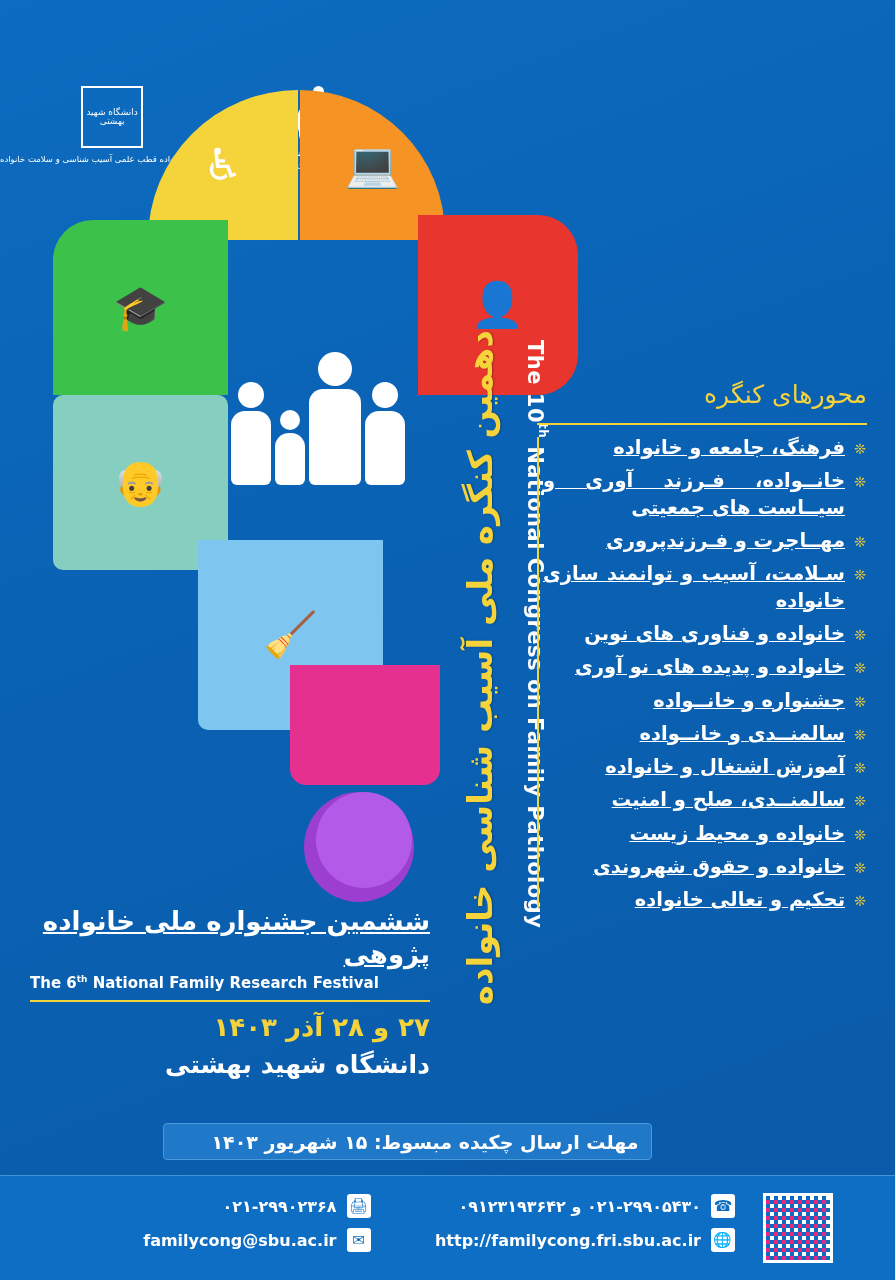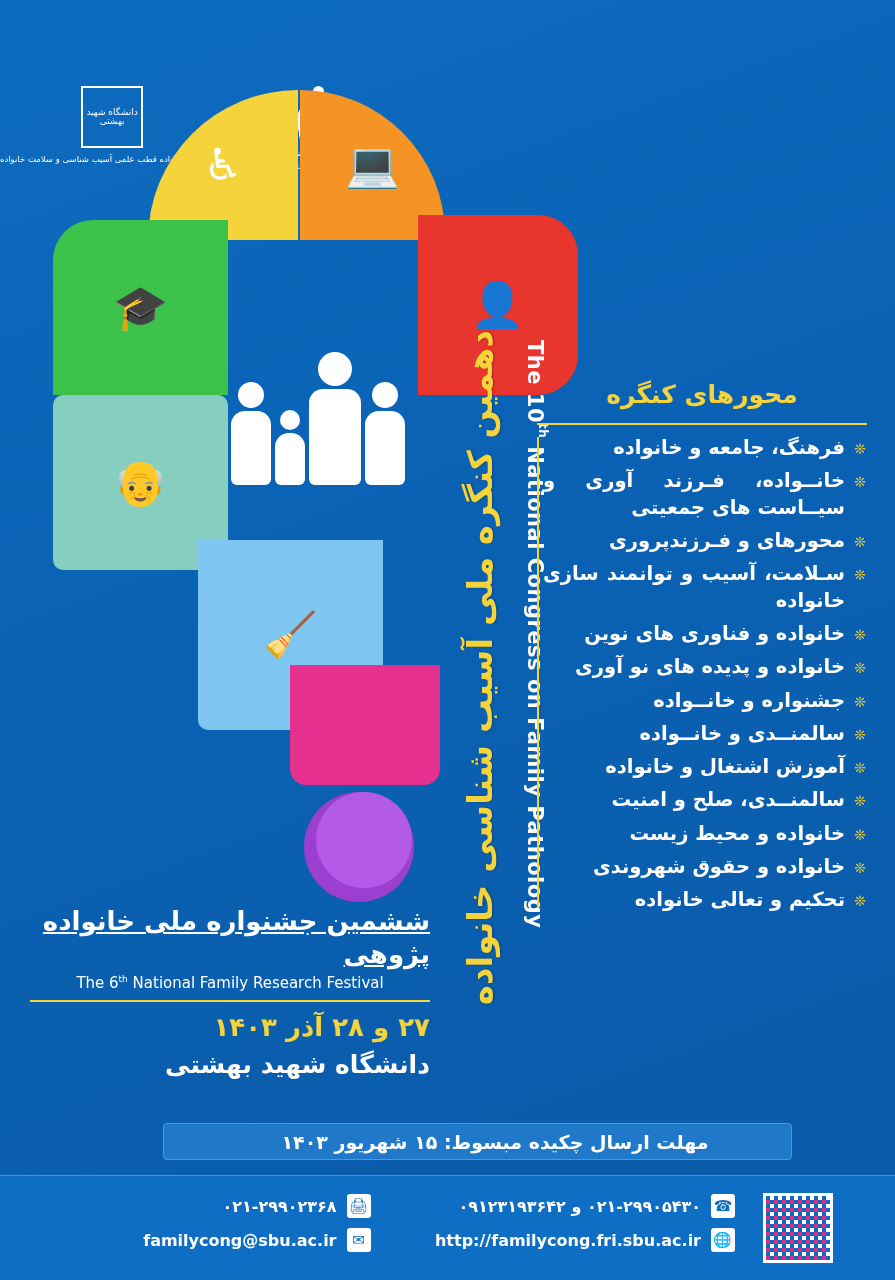--- a/index.html
+++ b/index.html
@@ -99,54 +99,54 @@
     writing-mode: vertical-rl;
     color: #ffffff; font-size: 21px; font-weight: bold;
     letter-spacing: .5px; direction: ltr;
     height: 700px;
   }
   .title-en sup { font-size: 12px; }
 
   
   .axes { position: absolute; right: 28px; top: 380px; width: 330px; direction: rtl; }
   .axes-title {
-    color: #f5d33a; font-size: 25px; font-weight: bold;
-    text-align: center; padding-bottom: 6px; margin-bottom: 8px;
+    color: #f5d33a; font-size: 25px; font-weight: normal;
+    text-align: right; padding-bottom: 6px; margin-bottom: 8px;
   }
   .axes-underline { height: 2px; background: #f5d33a; width: 100%; margin-bottom: 10px; }
   .axes-body { position: relative; padding-left: 6px; }
   .axes-body:after {
     content: ""; position: absolute; left: 0; top: 2px; bottom: 6px;
     width: 2px; background: #f5d33a;
   }
   .axis-item {
     display: flex; flex-direction: row; align-items: flex-start;
     gap: 8px; margin-bottom: 7px;
   }
   .axis-bullet {
     flex: 0 0 auto; width: 14px; height: 14px; margin-top: 7px;
     color: #f5d33a; font-size: 14px; line-height: 14px; text-align: center;
   }
   .axis-label {
     color: #ffffff; font-size: 19.5px; font-weight: bold; line-height: 1.35;
-    text-align: justify; text-align-last: right; flex: 1 1 auto;
+    text-align: justify; text-align-last: right; flex: 1 1 auto; text-decoration: underline;
   }
 
   
   .festival { position: absolute; left: 30px; top: 905px; width: 400px; text-align: right; direction: rtl; }
   .fest-fa { color: #ffffff; font-size: 26px; font-weight: bold; line-height: 1.25; text-decoration: underline; }
-  .fest-en { color: #ffffff; font-size: 15px; font-weight: normal; margin-top: 4px; direction: ltr; text-align: center; }
+  .fest-en { color: #ffffff; font-size: 15px; font-weight: bold; margin-top: 4px; direction: ltr; text-align: left; }
   .fest-en sup { font-size: 9px; }
   .fest-rule { height: 2px; background: #f5d33a; width: 100%; margin: 8px 0 10px; }
   .fest-date { color: #f5d33a; font-size: 26px; font-weight: bold; }
   .fest-place { color: #ffffff; font-size: 25px; font-weight: bold; margin-top: 8px; }
 
   
   .deadline {
-    position: absolute; left: 163px; top: 1123px; width: 629px; height: 37px;
+    position: absolute; left: 163px; top: 1123px; width: 489px; height: 37px;
     background: #1f78c8; border: 1px solid #4a9ada; border-radius: 4px;
     display: flex; align-items: center; justify-content: center;
     color: #ffffff; font-size: 19px; font-weight: bold; direction: rtl; padding-left: 35px;
   }
 
   
   .footer {
     position: absolute; left: 0; bottom: 0; width: 895px; height: 105px;
     background: #0e6ec4; border-top: 1px solid #3f95d8;
     direction: rtl;
@@ -250,21 +250,21 @@
       <div class="axis-item">
         <span class="axis-bullet">❊</span>
         <span class="axis-label">فرهنگ، جامعه و خانواده</span>
       </div>
       <div class="axis-item">
         <span class="axis-bullet">❊</span>
         <span class="axis-label">خانــواده، فـرزند آوری و سیــاست های جمعیتی</span>
       </div>
       <div class="axis-item">
         <span class="axis-bullet">❊</span>
-        <span class="axis-label">محورهای و فـرزندپروری</span>
+        <span class="axis-label">مهــاجرت و فـرزندپروری</span>
       </div>
       <div class="axis-item">
         <span class="axis-bullet">❊</span>
         <span class="axis-label">سـلامت، آسیب و توانمند سازی خانواده</span>
       </div>
       <div class="axis-item">
         <span class="axis-bullet">❊</span>
         <span class="axis-label">خانواده و فناوری های نوین</span>
       </div>
       <div class="axis-item">

